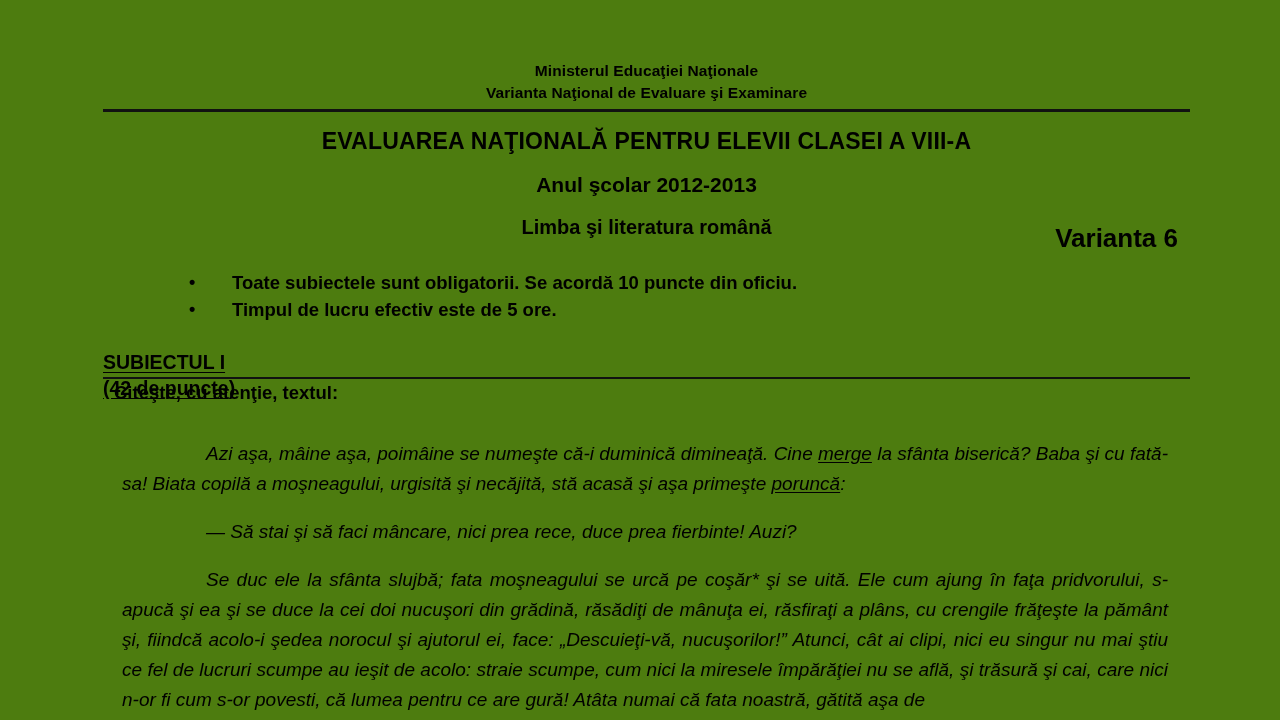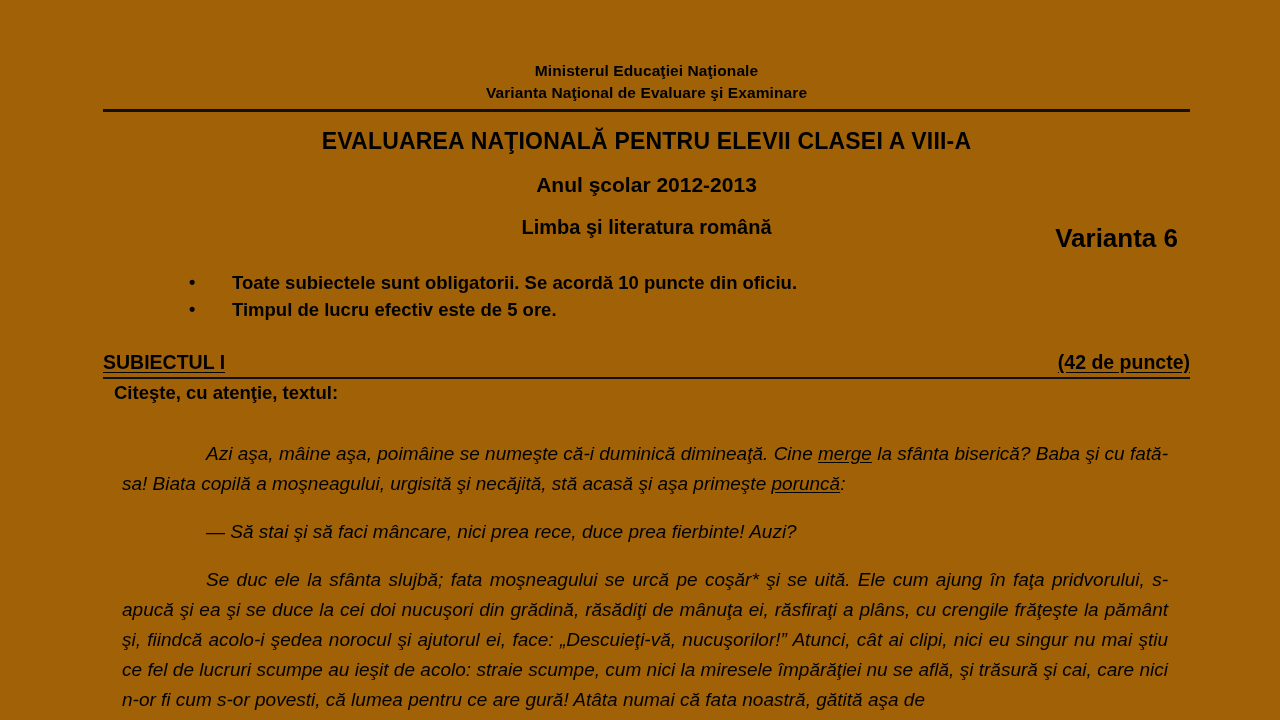--- a/index.html
+++ b/index.html
@@ -13,21 +13,21 @@
     overflow: hidden;
     font-family: "Liberation Sans", sans-serif;
     color: #000000;
     -webkit-font-smoothing: antialiased;
   }
 
   .page {
     position: relative;
     width: 1280px;
     height: 720px;
-    background: #a16207;
+    background: #4d7c0f;
   }
 
   
   .masthead {
     position: absolute;
     left: 103px;
     top: 60px;
     width: 1087px;
     text-align: center;
   }
@@ -113,20 +113,21 @@
     position: absolute;
     left: 103px;
     top: 349px;
     width: 1087px;
     display: flex;
     justify-content: space-between;
     align-items: baseline;
     font-size: 19.5px;
     font-weight: bold;
     line-height: 26px;
+    flex-direction: column;
   }
   .subject-head .label,
   .subject-head .points {
     text-decoration: underline;
     text-underline-offset: 3px;
   }
 
   .subject-rule {
     position: absolute;
     left: 103px;

